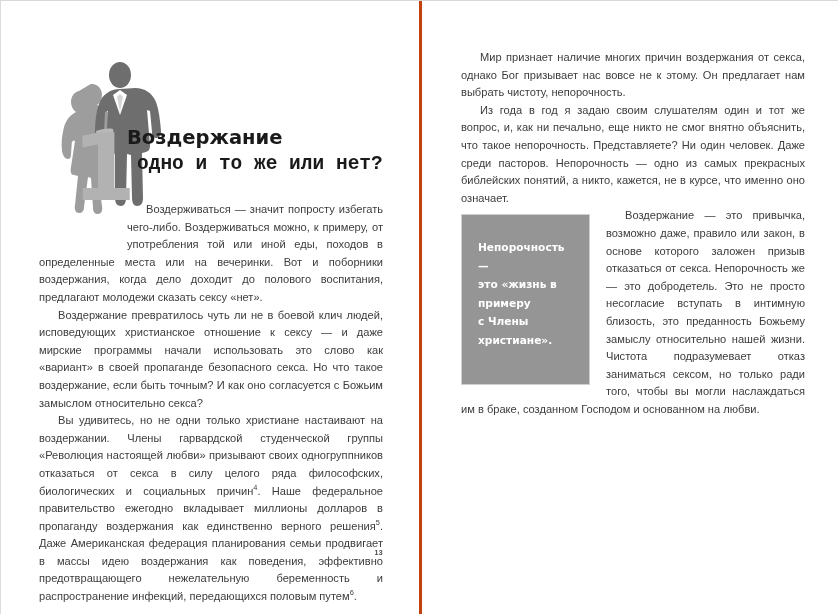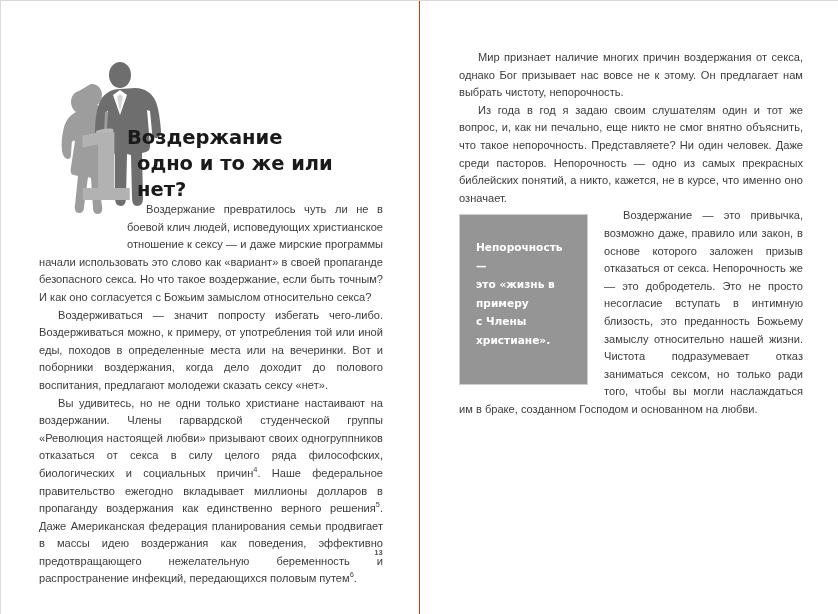--- a/index.html
+++ b/index.html
@@ -27,21 +27,21 @@
     box-sizing: border-box;
   }
   .page-left {
     left: 0;
     width: 419px;
     border-left: 1px solid #dcdcdc;
   }
   .page-right {
     left: 419px;
     width: 419px;
-    border-left: 1px solid #c2410c;
+    border-left: 3px solid #c2410c;
   }
 
   
   .left-inner {
     position: absolute;
     left: 38px;
     top: 0;
     width: 344px;
     height: 614px;
   }
@@ -70,21 +70,21 @@
     top: 124px;
     width: 256px;
     font-size: 19.5px;
     line-height: 26px;
     font-weight: 700;
     color: #1a1a1a;
     font-family: "DejaVu Sans", sans-serif;
   }
   .chapter-title .tl { display: block; }
   .chapter-title .tl2 { display: block; }
-  .chapter-title .tl3 { display: block; padding-left: 10px; }
+  .chapter-title .tl3 { display: block; padding-left: 10px; font-family: Liberation Mono, monospace; }
 
   .body-col {
     position: absolute;
     left: 0;
     top: 200px;
     width: 344px;
   }
   p.para {
     margin: 0 0 0 0;
     font-size: 11.1px;
@@ -182,22 +182,22 @@
 
       <div class="chapter-num">1</div>
 
       <div class="chapter-title">
         <span class="tl">Воздержание</span>
         <span class="tl3">одно и то же или нет?</span>
       </div>
 
       <div class="body-col">
         <div class="intro-shape"></div>
+        <p class="para">Воздерживаться — значит попросту избегать чего-либо. Воздерживаться можно, к примеру, от употребления той или иной еды, походов в определенные места или на вечеринки. Вот и поборники воздержания, когда дело доходит до полового воспитания, предлагают молодежи сказать сексу «нет».</p>
         <p class="para">Воздержание превратилось чуть ли не в боевой клич людей, исповедующих христианское отношение к сексу — и даже мирские программы начали использовать это слово как «вариант» в своей пропаганде безопасного секса. Но что такое воздержание, если быть точным? И как оно согласуется с Божьим замыслом относительно секса?</p>
-        <p class="para">Воздерживаться — значит попросту избегать чего-либо. Воздерживаться можно, к примеру, от употребления той или иной еды, походов в определенные места или на вечеринки. Вот и поборники воздержания, когда дело доходит до полового воспитания, предлагают молодежи сказать сексу «нет».</p>
         <p class="para"><span>Вы удивитесь, но не одни только христиане настаивают на воздержании. Члены гарвардской студенческой группы «Революция настоящей любви» призывают своих одногруппников отказаться от секса в силу целого ряда философских, биологических и социальных причин</span><sup>4</sup><span>. Наше федеральное правительство ежегодно вкладывает миллионы долларов в пропаганду воздержания как единственно верного решения</span><sup>5</sup><span>. Даже Американская федерация планирования семьи продвигает в массы идею воздержания как поведения, эффективно предотвращающего нежелательную беременность и распространение инфекций, передающихся половым путем</span><sup>6</sup><span>.</span></p>
       </div>
 
       <div class="folio">13</div>
     </div>
   </div>
 
   <div class="page page-right">
     <div class="right-inner">
 

